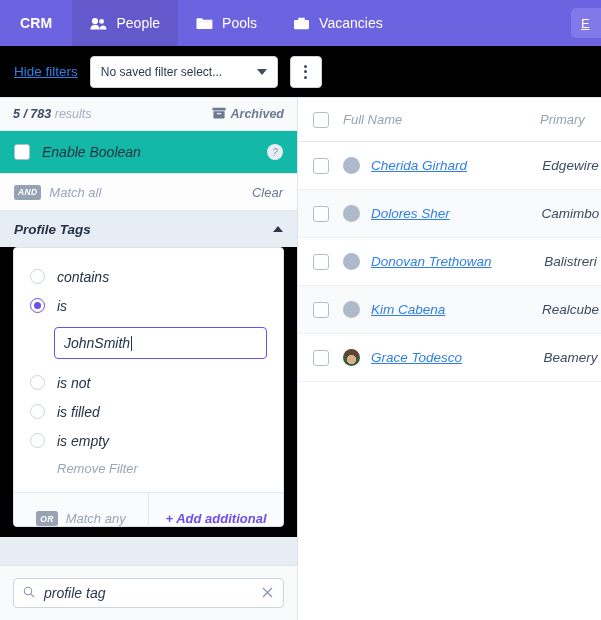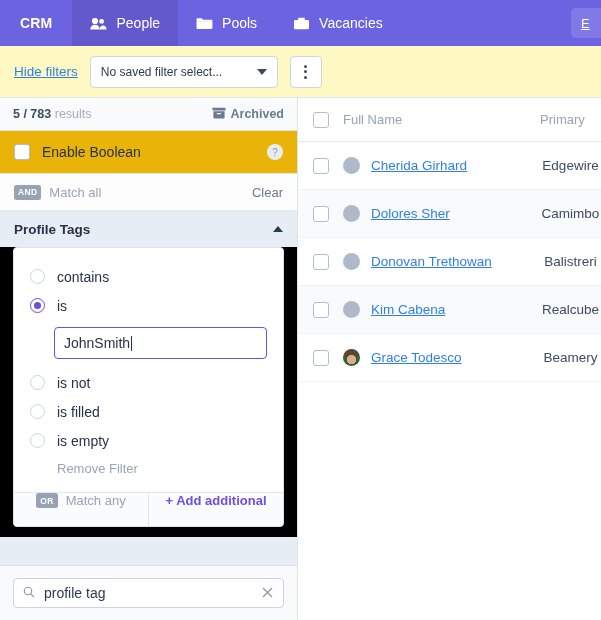--- a/index.html
+++ b/index.html
@@ -46,21 +46,21 @@
     overflow: hidden;
   }
   .topright span {
     color: #ffffff; font-size: 13px;
     text-decoration: underline;
   }
 
   
   .toolbar {
     height: 52px;
-    background: #fef9c3;
+    background: #000000;
     border-bottom: 1px solid #e2e7ef;
     display: flex; align-items: center;
     padding: 8px 14px;
     gap: 12px;
   }
   .hide-filters {
     color: #2f7fe8;
     font-size: 13.5px;
     text-decoration: underline;
     cursor: pointer;
@@ -90,21 +90,21 @@
     border-radius: 4px;
     background: #fff;
     display: flex; flex-direction: column;
     align-items: center; justify-content: center;
     gap: 2.5px;
     cursor: pointer;
   }
   .kebab i { width: 3px; height: 3px; border-radius: 50%; background: #3d4c63; display: block; }
 
   
-  .split { display: flex; height: calc(620px - 46px - 52px); }
+  .split { display: flex; height: calc(620px - 46px - 52px); font-style: italic; }
 
   .sidebar {
     width: 298px;
     border-right: 1px solid #dde3ec;
     background: #f8fafc;
     display: flex; flex-direction: column;
     overflow: hidden;
   }
 
   .results-row {
@@ -115,21 +115,21 @@
     border-bottom: 1px solid #e2e7ef;
   }
   .results-text { font-size: 12.5px; color: #3d4c63; font-weight: bold; }
   .results-text .muted { color: #a3adbd; font-weight: normal; }
   .archived { display: flex; align-items: center; gap: 5px; color: #6b7a90; font-size: 12.5px; font-weight: bold; cursor: pointer; }
 
   .boolean-row {
     height: 43px;
     display: flex; align-items: center; justify-content: space-between;
     padding: 0 14px;
-    background: #eab308;
+    background: #14b8a6;
     border-bottom: 1px solid #e2e7ef;
   }
   .bool-left { display: flex; align-items: center; gap: 12px; }
   .cbx {
     width: 16px; height: 16px;
     border: 1.6px solid #b3bdcc;
     border-radius: 3px; background: #fff;
     cursor: pointer;
   }
   .bool-label { font-size: 14px; color: #253347; }
@@ -218,21 +218,21 @@
 
   .remove-filter {
     font-size: 13px; color: #9aa5b5;
     padding: 6px 0 8px 27px;
     cursor: pointer;
   }
 
   .filter-foot { display: flex; border-top: 1px solid #e2e7ef; background: #fafbfd; }
   .foot-cell {
     flex: 1; height: 33px;
-    display: flex; align-items: flex-start; justify-content: center;
+    display: flex; align-items: flex-end; justify-content: center;
     gap: 8px; cursor: pointer;
     font-size: 13px;
   }
   .foot-cell.left { color: #9aa5b5; border-right: 1px solid #e2e7ef; }
   .foot-cell.right { color: #6c4fe8; font-weight: bold; }
 
   .sidebar-spacer { flex: 1; background: #e7edf4; }
 
   .search-wrap {
     background: #f8fafc;

